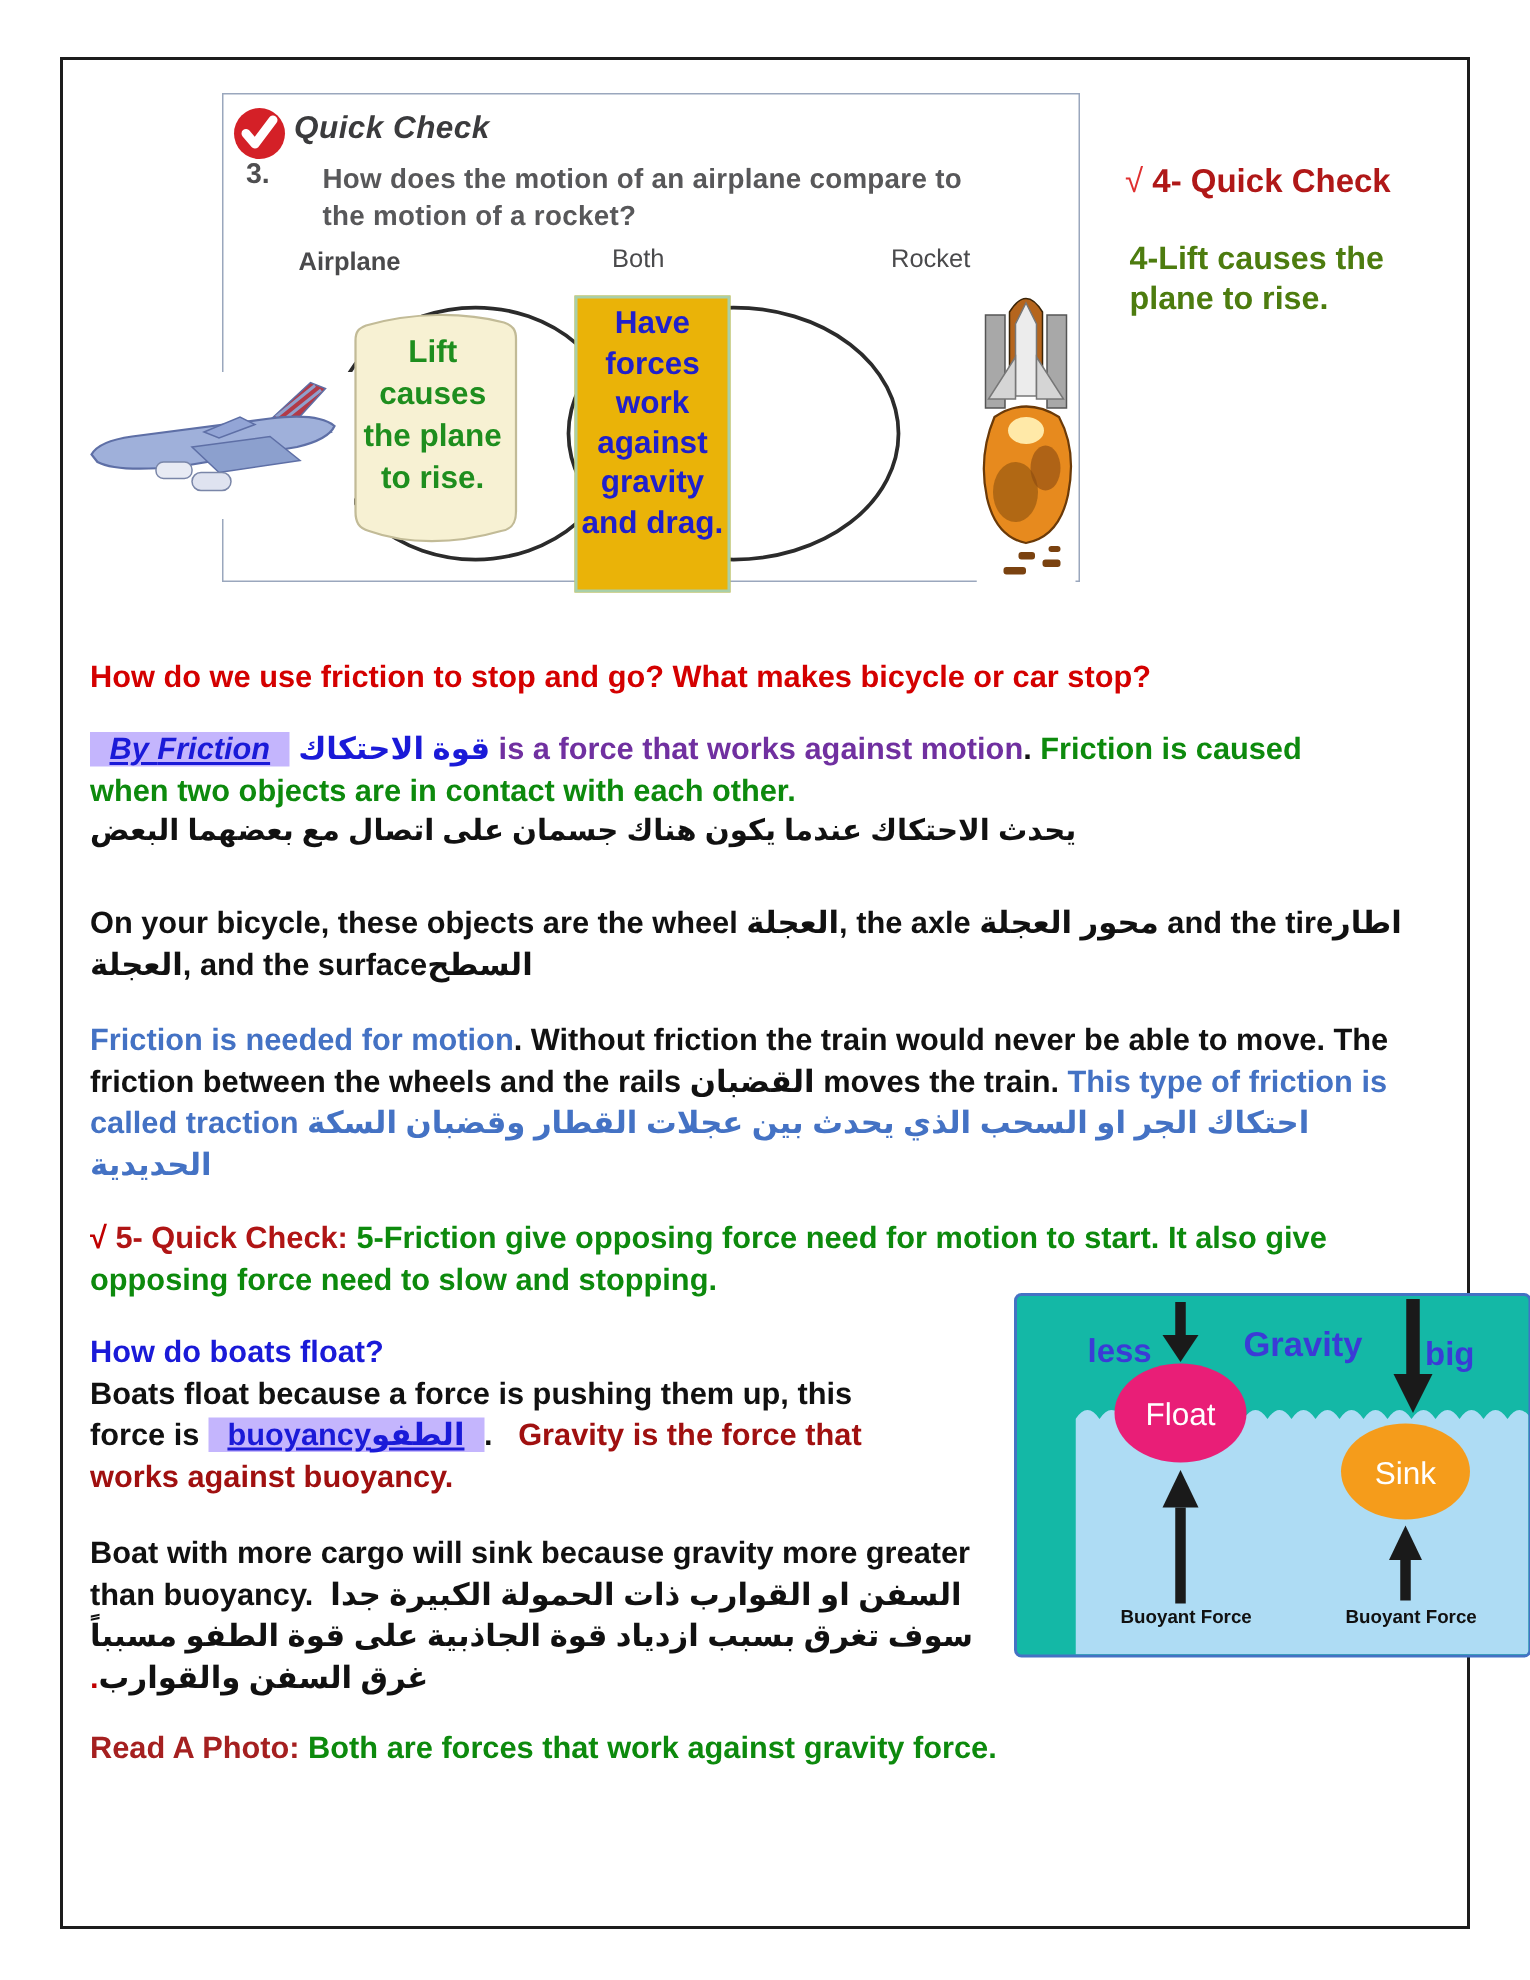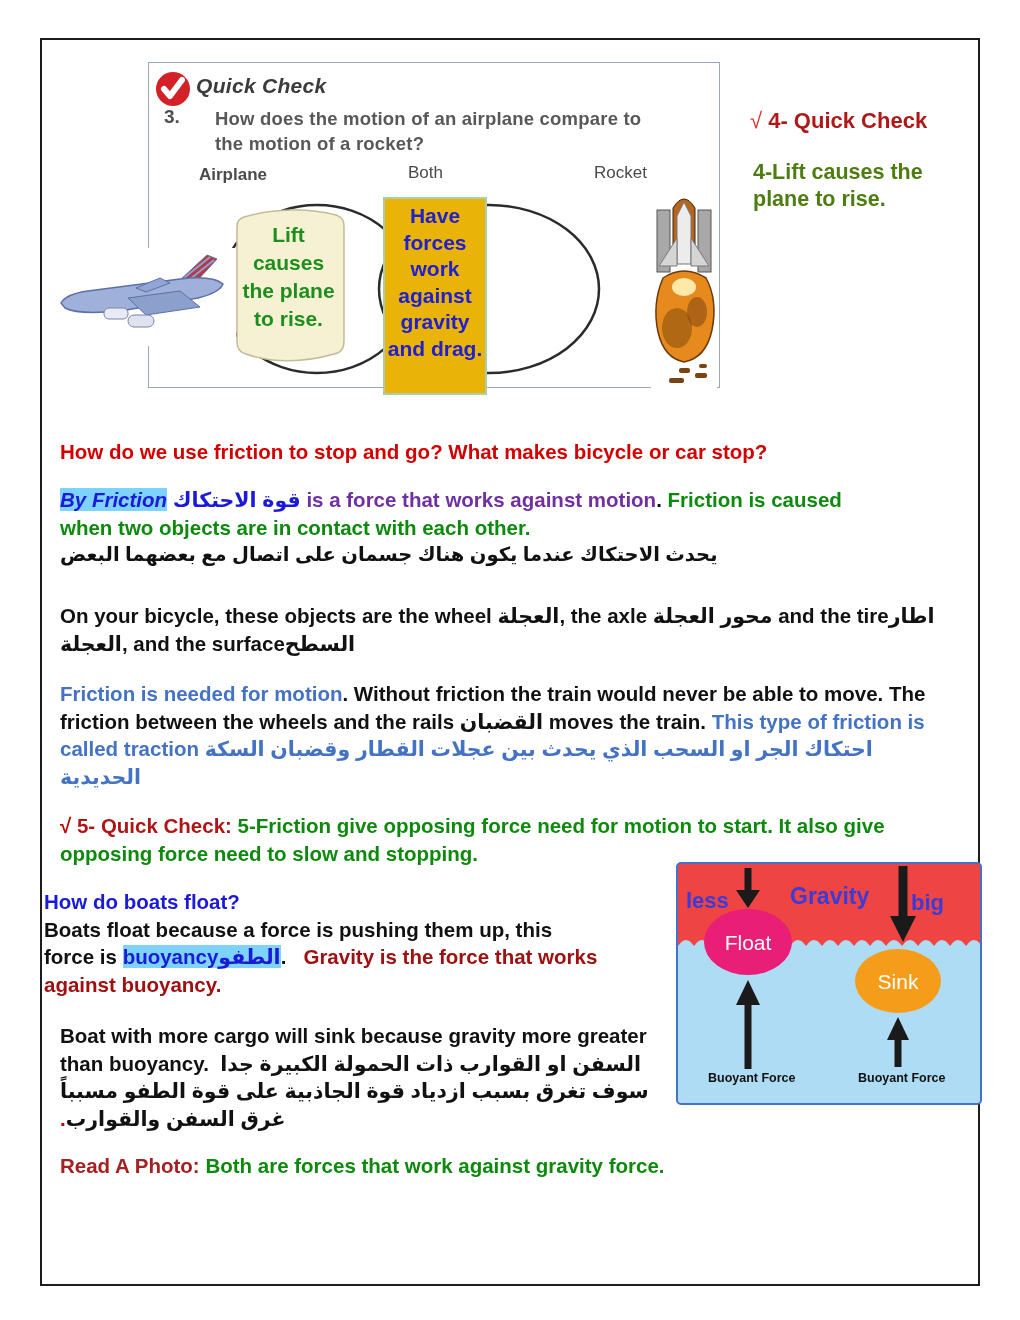--- a/index.html
+++ b/index.html
@@ -22,26 +22,26 @@
             font-size:21px;line-height:29px;padding-top:12px;z-index:3;}
   .lift-text{left:88px;top:158px;width:103px;font-size:21px;line-height:28px;z-index:4;}
   
   .side-head{left:750px;top:108px;font-size:22px;font-weight:bold;color:#b01818;}
   .side-check{color:#e03030;font-weight:normal;}
   .side-ans{left:753px;top:159px;width:200px;font-size:21.5px;line-height:27px;font-weight:bold;color:#4d7c0f;}
   
   .para{font-weight:bold;font-size:20.5px;line-height:27.5px;color:#111;}
   .red1{color:#d40000}.dred{color:#a31212}.dred2{color:#a52020}
   .grn{color:#0d8a0d}.blu{color:#1a1ad8}.steel{color:#4472c4}.pur{color:#7030a0}.blk{color:#111}
-  .hl{background:#7dd3fc;padding:0 0;}
+  .hl{background:#c4b5fd;padding:0 13px;text-decoration:underline;}
   .it{font-style:italic;}
   .ar-block{display:block;font-size:19.5px;}
   
   .buoy{left:676px;top:862px;width:302px;height:239px;border:2.5px solid #4472c4;border-radius:5px;
-        overflow:hidden;background:#ef4444;z-index:2;}
+        overflow:hidden;background:#14b8a6;z-index:2;padding-left:39px;}
   svg text{font-family:"Liberation Sans","DejaVu Sans",sans-serif;}
 </style>
 </head>
 <body>
 
 <div class="page">
   <div class="abs frame"></div>
 
   <div class="abs qc-panel">
     <svg class="abs" style="left:5px;top:7px;" width="38" height="38" viewBox="0 0 38 38">
@@ -114,21 +114,21 @@
   </div>
 
   <div class="abs para" style="left:60px;top:680px;width:880px;">
     <span class="steel">Friction is needed for motion</span><span class="blk">. Without friction the train would never be able to move.  The friction between the wheels and the rails </span><span class="blk">القضبان</span><span class="blk"> moves the train. </span><span class="steel">This type of friction is called traction </span><span class="steel">احتكاك الجر او السحب الذي يحدث بين عجلات القطار وقضبان السكة الحديدية</span>
   </div>
 
   <div class="abs para" style="left:60px;top:812px;width:890px;">
     <span class="red1" style="color:#c00000;">√ </span><span style="color:#b01515;">5- Quick Check: </span><span class="grn">5-Friction give opposing force need for motion to start. It also give opposing force need to slow and stopping.</span>
   </div>
 
-  <div class="abs para" style="left:44px;top:888px;width:560px;">
+  <div class="abs para" style="left:60px;top:888px;width:560px;">
     <span class="blu" style="display:block;">How do boats float?</span>
     <span class="blk">Boats float because a force is pushing them up, this force is </span><span class="hl blu"><span>buoyancy</span><span>الطفو</span></span><span class="blk">.&nbsp;&nbsp; </span><span class="dred" style="color:#a01010;">Gravity is the force that works against buoyancy.</span>
   </div>
 
   <div class="abs buoy">
     <svg width="302" height="239" viewBox="0 0 302 239">
       <path d="M0,82 q8,-12 16,0 q8,-12 16,0 q8,-12 16,0 q8,-12 16,0 q8,-12 16,0 q8,-12 16,0 q8,-12 16,0 q8,-12 16,0 q8,-12 16,0 q8,-12 16,0 q8,-12 16,0 q8,-12 16,0 q8,-12 16,0 q8,-12 16,0 q8,-12 16,0 q8,-12 16,0 q8,-12 16,0 q8,-12 16,0 q8,-12 16,0 L304,239 L0,239 Z" fill="#aedcf4"></path>
       <text x="8" y="44" font-size="22" font-weight="bold" fill="#3b3bd6">less</text>
       <text x="112" y="40" font-size="23" font-weight="bold" fill="#3b3bd6">Gravity</text>
       <text x="233" y="46" font-size="22" font-weight="bold" fill="#3b3bd6">big</text>

